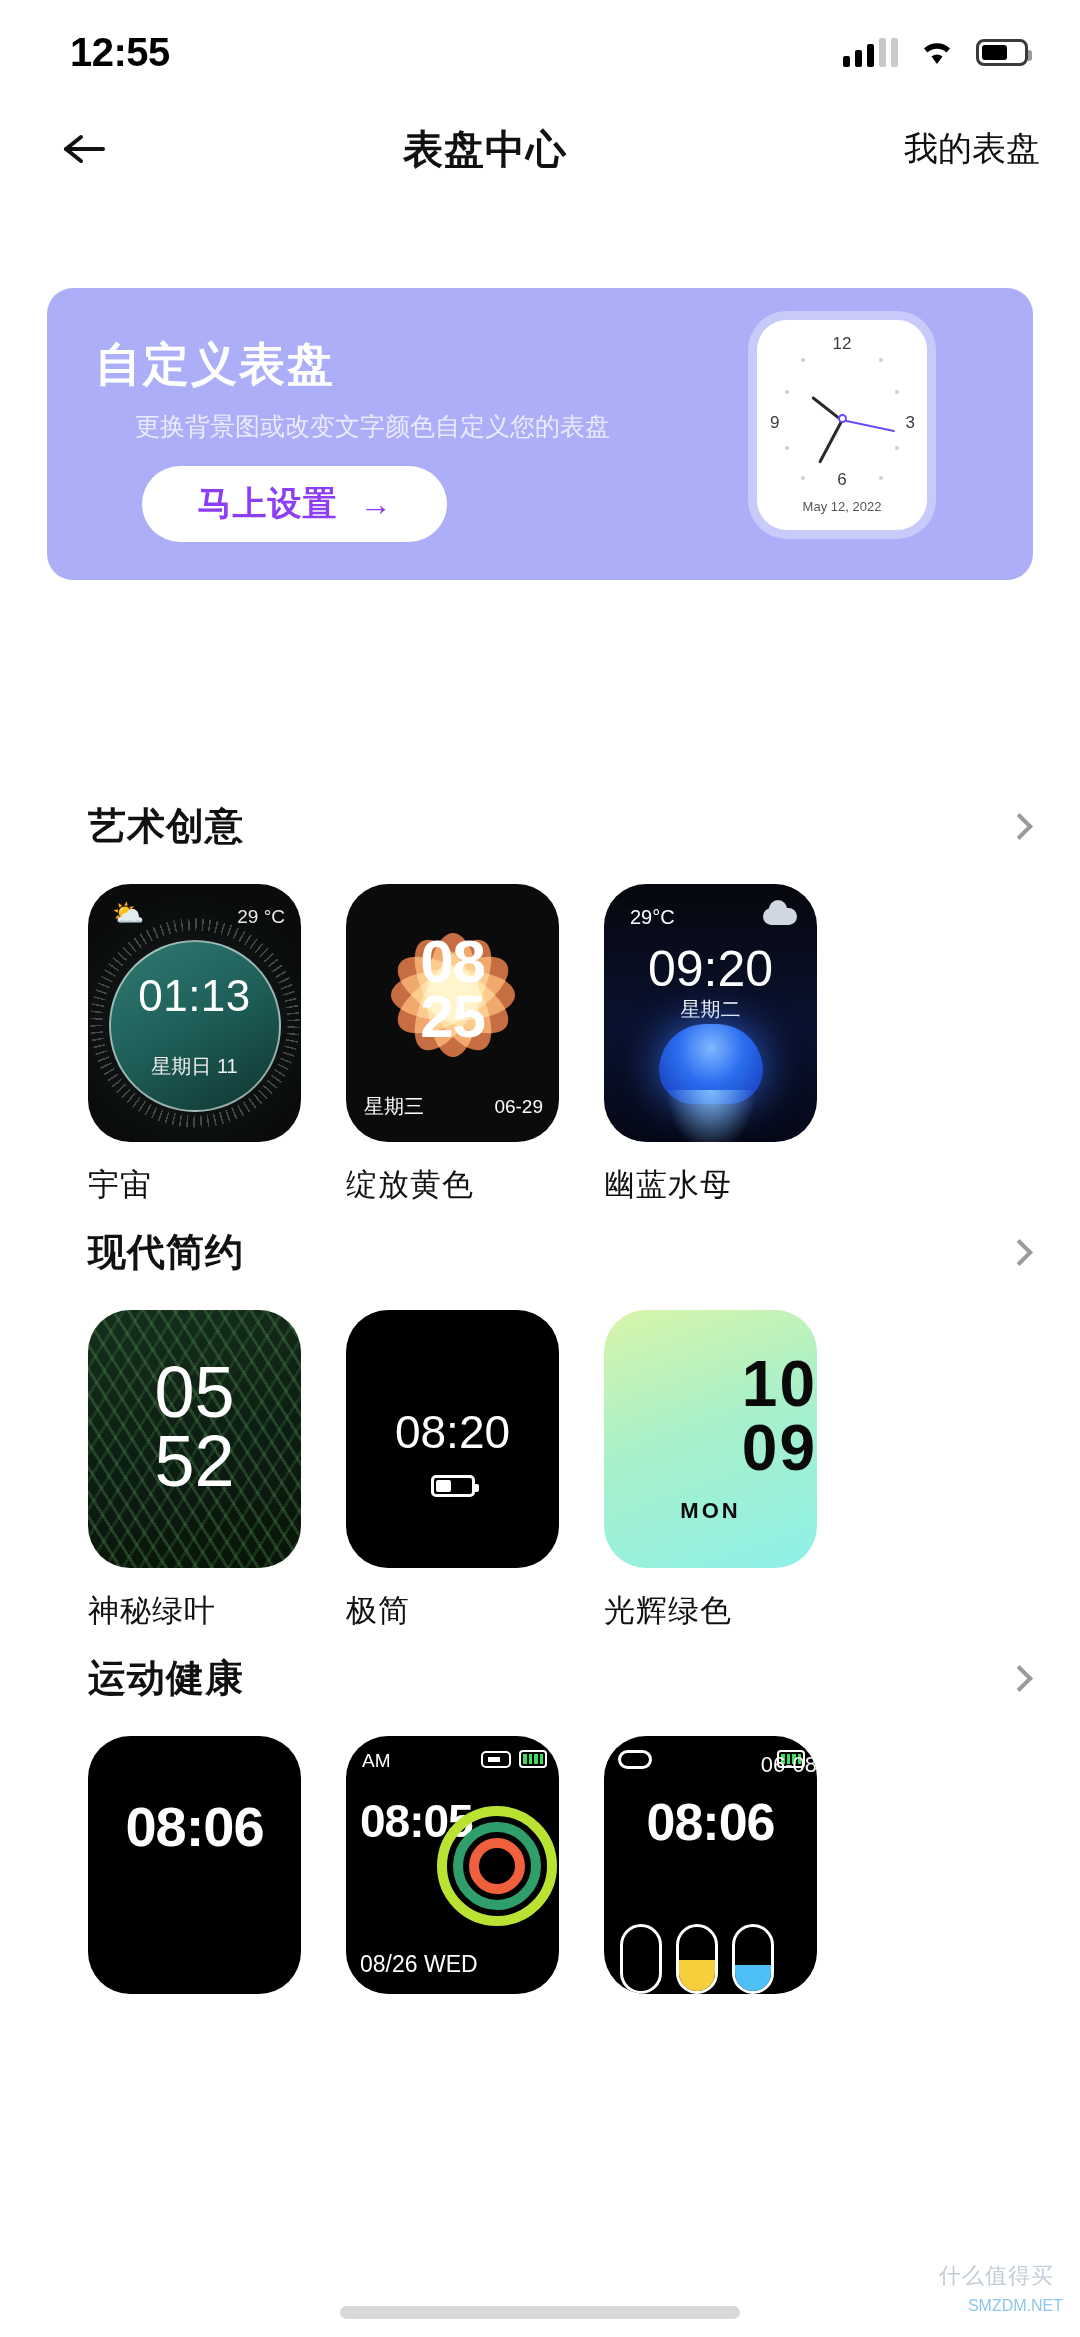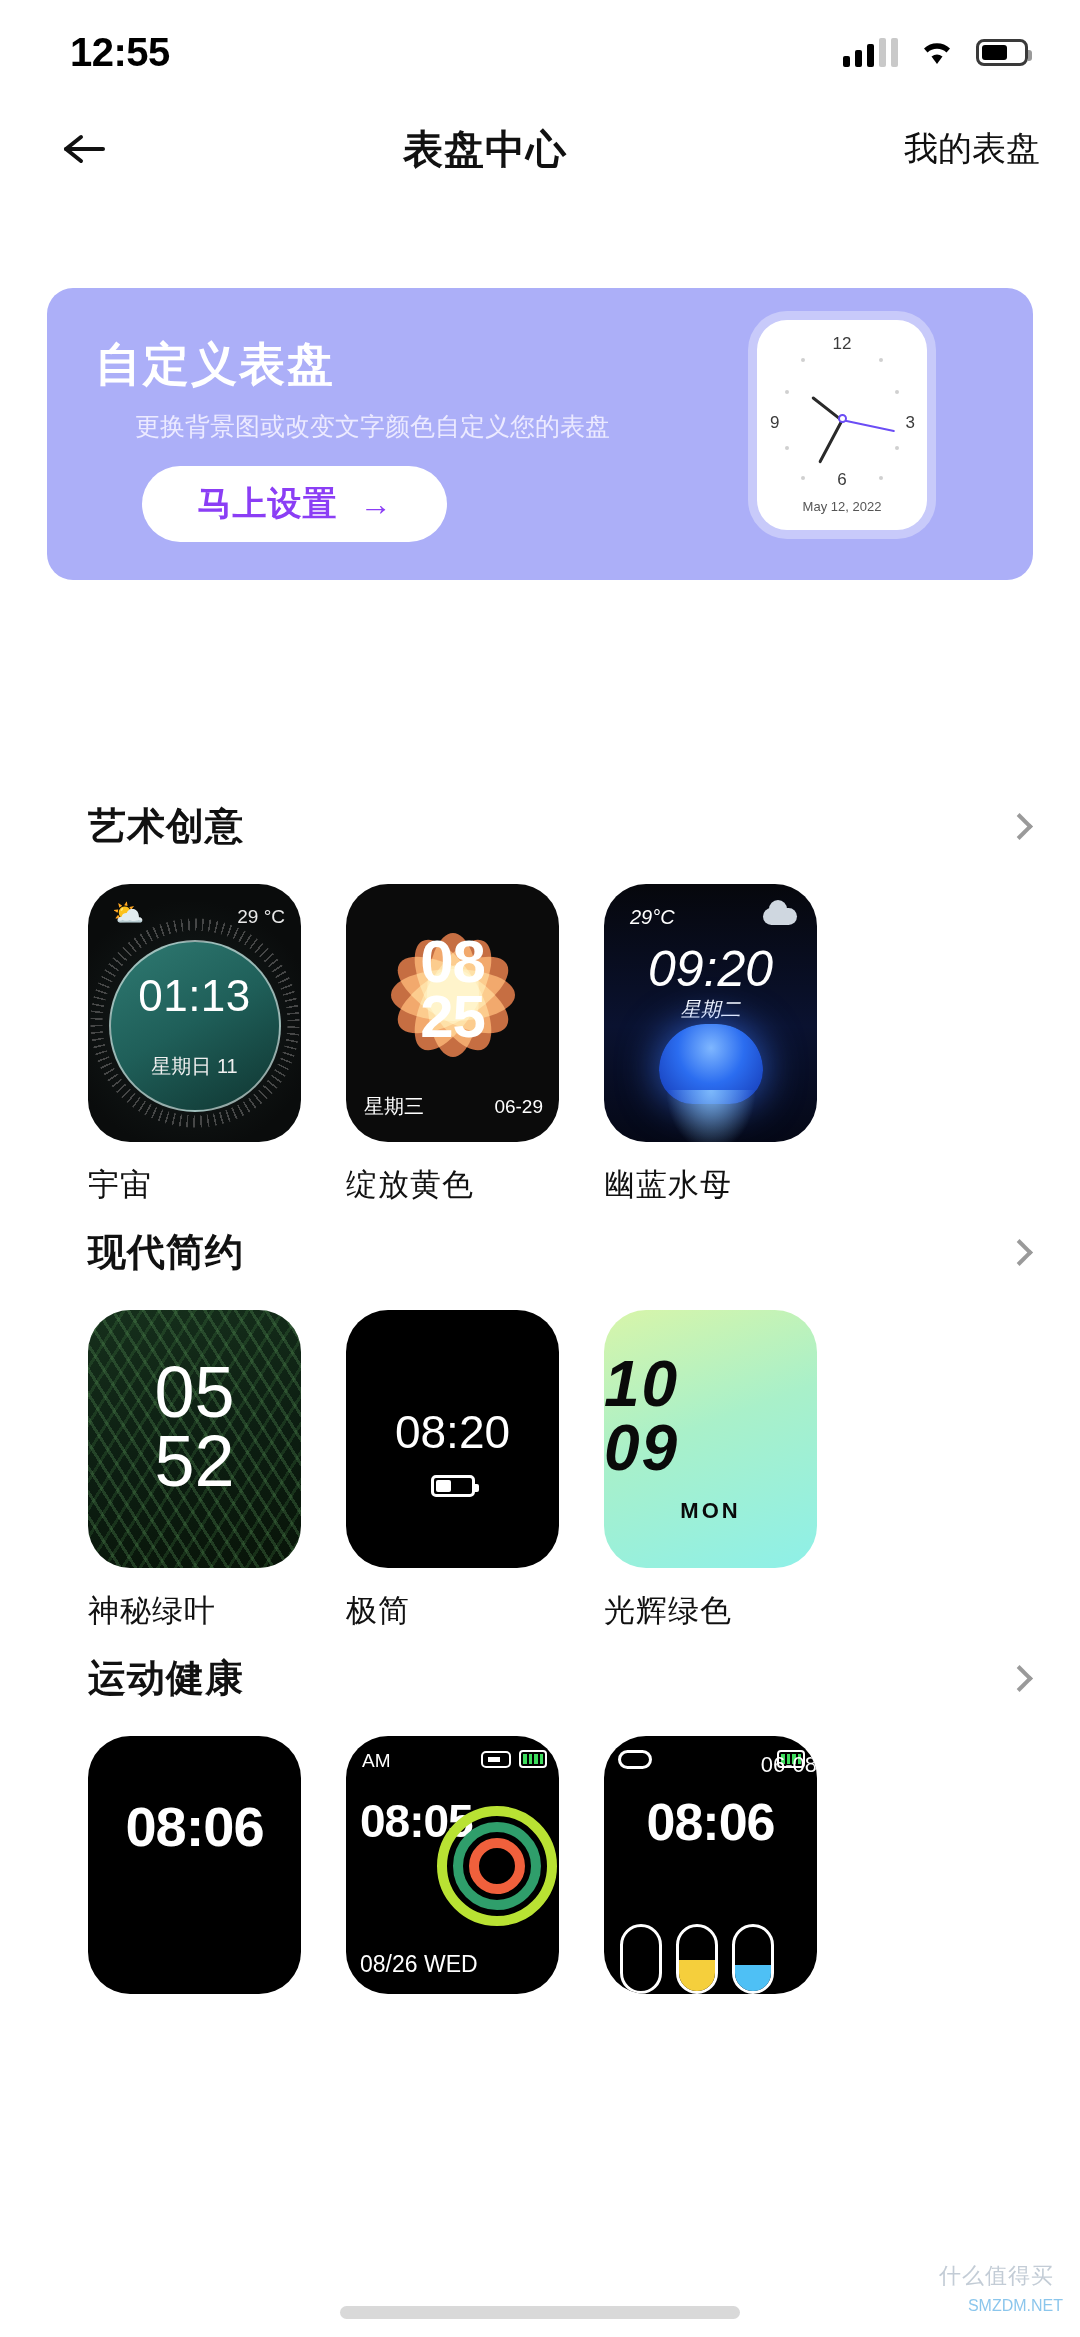--- a/index.html
+++ b/index.html
@@ -148,21 +148,21 @@
   }
   .f-flower .fnum {
     position:absolute; left:0; top:50px; width:100%; text-align:center;
     font-size:60px; font-weight:700; color:#fff; line-height:0.92; letter-spacing:-1px;
   }
   .f-flower .fnum span{ display:block; }
   .f-flower .fday { position:absolute; left:18px; bottom:22px; font-size:20px; color:#fff; }
   .f-flower .fdate { position:absolute; right:16px; bottom:24px; font-size:19px; color:#fff; }
 
   
-  .f-jelly { background: linear-gradient(180deg,#06070c 0%, #0a1230 55%, #050816 100%); font-style: italic; }
+  .f-jelly { background: linear-gradient(180deg,#06070c 0%, #0a1230 55%, #050816 100%); }
   .f-jelly .temp { position:absolute; left:26px; top:22px; font-size:20px; color:#fff; }
   .f-jelly .cloud {
     position:absolute; right:20px; top:24px; width:34px; height:17px;
     background:#cfd7e0; border-radius:12px;
   }
   .f-jelly .cloud::before{
     content:""; position:absolute; left:6px; top:-8px; width:18px; height:18px;
     background:#cfd7e0; border-radius:50%;
   }
   .f-jelly .t { position:absolute; left:0; top:56px; width:100%; text-align:center; font-size:50px; color:#fff; }
@@ -201,22 +201,22 @@
   }
   .f-min .b i{ display:block; height:100%; width:45%; background:#fff; border-radius:2px; }
   .f-min .b::after{
     content:""; position:absolute; right:-7px; top:6px; width:4px; height:8px;
     background:#fff; border-radius:0 2px 2px 0;
   }
 
   
   .f-green { background: linear-gradient(160deg,#d8f5a9 0%, #a9f0c9 45%, #8ef0e8 100%); }
   .f-green .big {
-    position:absolute; left:0; top:42px; width:100%; text-align:left;
-    font-size:64px; line-height:1.0; color:#0a0a0a; font-weight:700; font-style:italic;
+    position:absolute; left:0; top:42px; width:100%; text-align:right;
+    font-size:64px; line-height:1.0; color:#0a0a0a; font-weight:700; 
     letter-spacing:2px;
   }
   .f-green .big span{ display:block; }
   .f-green .sub {
     position:absolute; left:0; bottom:44px; width:100%; text-align:center;
     font-size:22px; color:#0a0a0a; font-weight:700; letter-spacing:3px;
   }
 
   
   .f-big { background:#000; }

